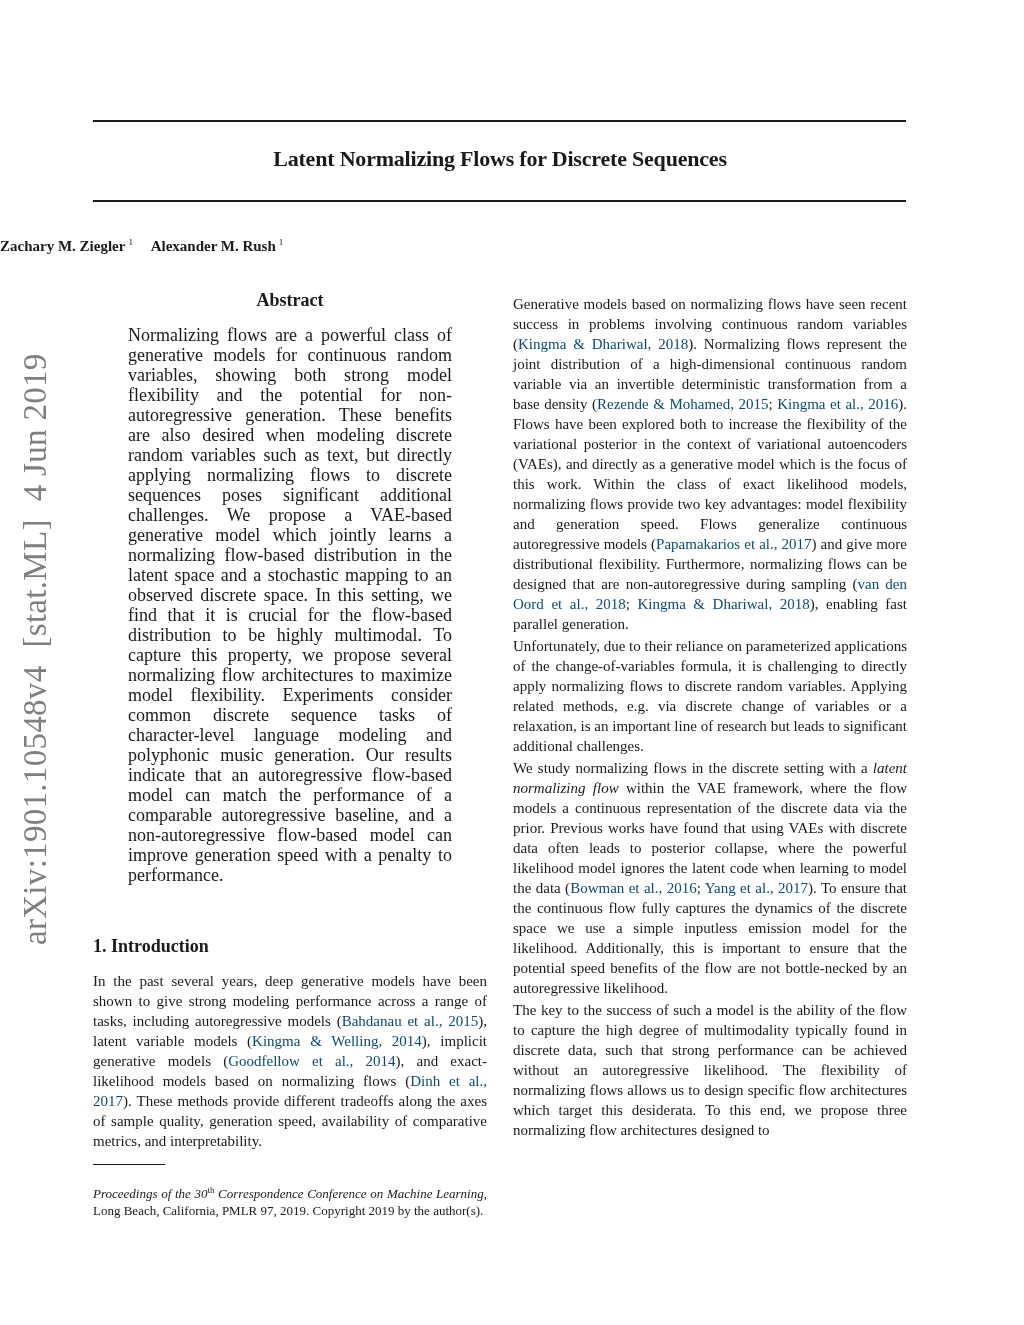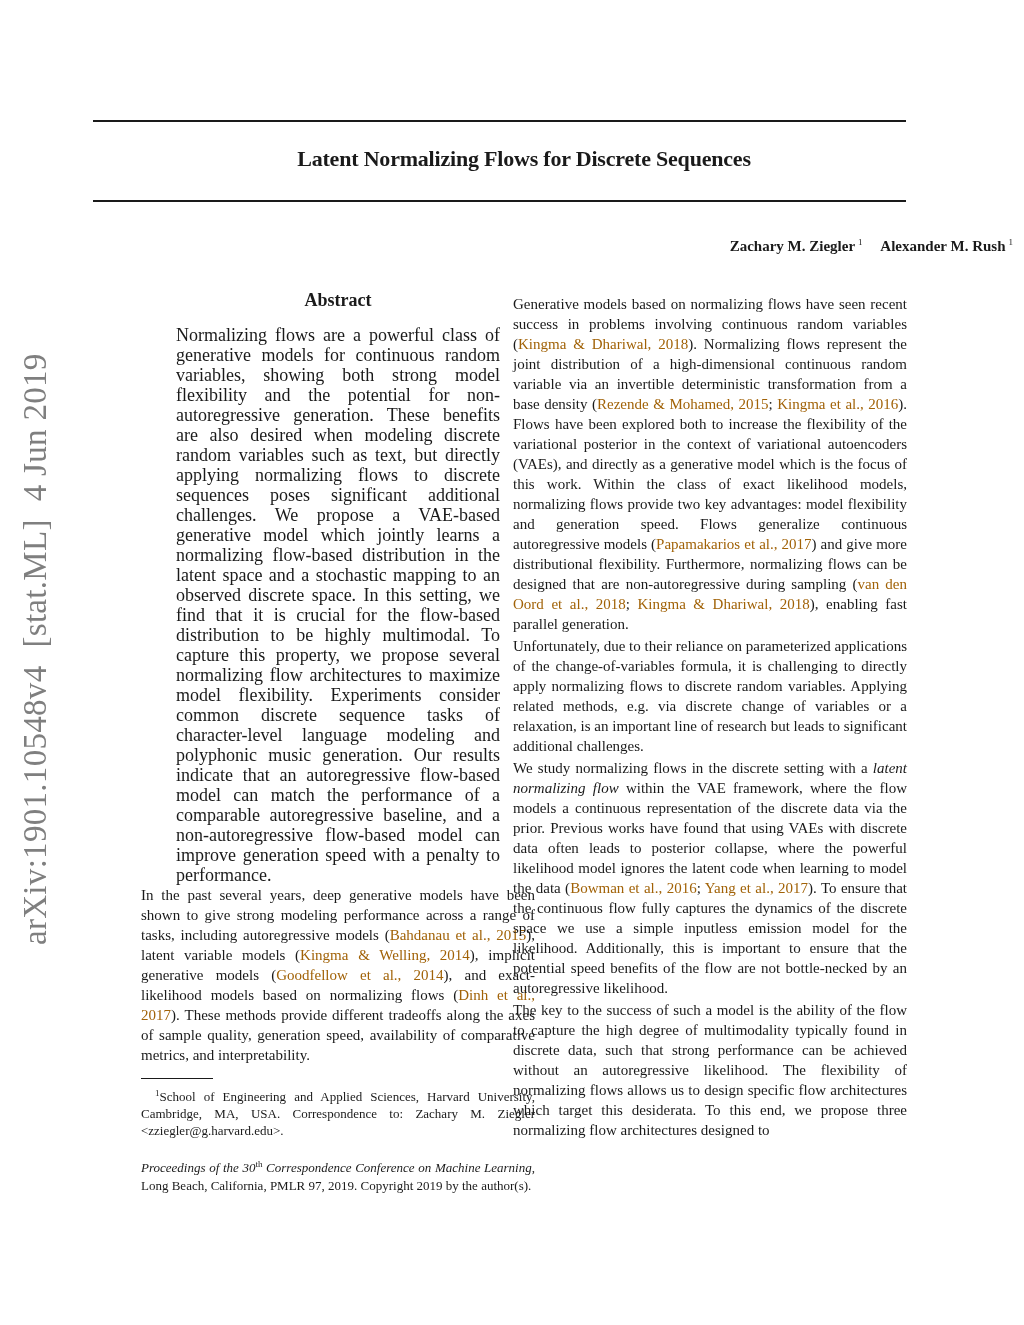--- a/index.html
+++ b/index.html
@@ -2,37 +2,37 @@
 <html><head>
 <meta charset="utf-8">
 <style>
   html, body { margin: 0; padding: 0; background: #ffffff; }
   body { width: 1024px; height: 1325px; position: relative; overflow: hidden;
          font-family: "Liberation Serif", "DejaVu Serif", serif; color: #1a1a1a; }
   .rule { position: absolute; left: 93px; width: 813px; height: 2px; background: #1a1a1a; }
   .rule.top { top: 120px; }
   .rule.bottom { top: 200px; }
   .title { position: absolute; top: 146px; left: 0; width: 1000px; text-align: center;
-           font-weight: bold; font-size: 22px; letter-spacing: -0.2px; padding-left: 24px; }
-  .authors { position: absolute; top: 237px; left: 0; width: 1000px; text-align: right;
-             font-weight: bold; font-size: 15px; margin-left: 13px; }
+           font-weight: bold; font-size: 22px; letter-spacing: -0.2px; }
+  .authors { position: absolute; top: 237px; left: 0; width: 1000px; text-align: left;
+             font-weight: bold; font-size: 15px; }
   .authors sup { font-weight: normal; font-size: 9px; vertical-align: 6px; margin-left: 3px; }
   .author + .author { margin-left: 14px; }
   .arxiv { position: absolute; left: 17px; top: 945px; transform-origin: 0 0; transform: rotate(-90deg);
            font-size: 33px; color: #7f7f7f; white-space: nowrap; letter-spacing: 0.3px; }
   .arxiv span + span { margin-left: 18px; }
 
-  .col-left { position: absolute; left: 93px; top: 290px; width: 394px; margin-left: 48px; }
+  .col-left { position: absolute; left: 93px; top: 290px; width: 394px; }
   .col-right { position: absolute; left: 513px; top: 294px; width: 394px; }
   .abstract-heading { text-align: center; font-weight: bold; font-size: 18px; margin: 0 0 14px 0; }
   .abstract-body { margin: 0 35px 0 35px; font-size: 18px; line-height: 20px; text-align: justify; hyphens: manual; }
   .section-heading { font-weight: bold; font-size: 18px; margin: 51px 0 14px 0; }
   p { margin: 0; font-size: 15px; line-height: 20px; text-align: justify; }
   .col-right p + p { margin-top: 2px; }
-  .cite { color: #a16207; }
+  .cite { color: #0c4a6e; }
   .fn-rule { width: 72px; height: 1px; background: #1a1a1a; margin: 8px 0 6px 0; }
   .footnote { font-size: 13px; line-height: 17px; text-align: justify; text-indent: 14px; }
   .footnote sup { font-size: 9px; }
   .proceedings { font-size: 13px; line-height: 17px; text-align: justify; margin-top: 17px; }
   .proceedings sup { font-size: 9px; }
   em { font-style: italic; }
 </style>
 </head>
 <body>
 
@@ -46,24 +46,24 @@
 </div>
 
 <div class="arxiv">
   <span>arXiv:1901.10548v4</span><span>[stat.ML]</span><span>4 Jun 2019</span>
 </div>
 
 <div class="col-left">
   <h2 class="abstract-heading">Abstract</h2>
   <p class="abstract-body">Normalizing flows are a powerful class of generative models for continuous random variables, showing both strong model flexibility and the potential for non-autoregressive generation. These benefits are also desired when modeling discrete random variables such as text, but directly applying normalizing flows to discrete sequences poses significant additional challenges. We propose a VAE-based generative model which jointly learns a normalizing flow-based distribution in the latent space and a stochastic mapping to an observed discrete space. In this setting, we find that it is crucial for the flow-based distribution to be highly multimodal. To capture this property, we propose several normalizing flow architectures to maximize model flexibility. Experiments consider common discrete sequence tasks of character-level language modeling and polyphonic music generation. Our results indicate that an autoregressive flow-based model can match the performance of a comparable autoregressive baseline, and a non-autoregressive flow-based model can improve generation speed with a penalty to performance.</p>
 
+  <h2 class="section-heading">1. Introduction</h2>
   <p><span>In the past several years, deep generative models have been shown to give strong modeling performance across a range of tasks, including autoregressive models (</span><a class="cite">Bahdanau et al., 2015</a><span>), latent variable models (</span><a class="cite">Kingma &amp; Welling, 2014</a><span>), implicit generative models (</span><a class="cite">Goodfellow et al., 2014</a><span>), and exact-likelihood models based on normalizing flows (</span><a class="cite">Dinh et al., 2017</a><span>). These methods provide different tradeoffs along the axes of sample quality, generation speed, availability of comparative metrics, and interpretability.</span></p>
 
   <div class="fn-rule" style="margin-top:13px"></div>
-  <p class="footnote"><sup>1</sup><span>School of Engineering and Applied Sciences, Harvard University, Cambridge, MA, USA. Correspondence to: Zachary M. Ziegler &lt;zziegler@g.harvard.edu&gt;.</span></p>
 
   <p class="proceedings"><em>Proceedings of the 30</em><sup>th</sup><em> Correspondence Conference on Machine Learning</em><span>, Long Beach, California, PMLR 97, 2019. Copyright 2019 by the author(s).</span></p>
 </div>
 
 <div class="col-right">
   <p><span>Generative models based on normalizing flows have seen recent success in problems involving continuous random variables (</span><a class="cite">Kingma &amp; Dhariwal, 2018</a><span>). Normalizing flows represent the joint distribution of a high-dimensional continuous random variable via an invertible deterministic transformation from a base density (</span><a class="cite">Rezende &amp; Mohamed, 2015</a><span>; </span><a class="cite">Kingma et al., 2016</a><span>). Flows have been explored both to increase the flexibility of the variational posterior in the context of variational autoencoders (VAEs), and directly as a generative model which is the focus of this work. Within the class of exact likelihood models, normalizing flows provide two key advantages: model flexibility and generation speed. Flows generalize continuous autoregressive models (</span><a class="cite">Papamakarios et al., 2017</a><span>) and give more distributional flexibility. Furthermore, normalizing flows can be designed that are non-autoregressive during sampling (</span><a class="cite">van den Oord et al., 2018</a><span>; </span><a class="cite">Kingma &amp; Dhariwal, 2018</a><span>), enabling fast parallel generation.</span></p>
 
   <p>Unfortunately, due to their reliance on parameterized applications of the change-of-variables formula, it is challenging to directly apply normalizing flows to discrete random variables. Applying related methods, e.g. via discrete change of variables or a relaxation, is an important line of research but leads to significant additional challenges.</p>
 
   <p><span>We study normalizing flows in the discrete setting with a </span><em>latent normalizing flow</em><span> within the VAE framework, where the flow models a continuous representation of the discrete data via the prior. Previous works have found that using VAEs with discrete data often leads to posterior collapse, where the powerful likelihood model ignores the latent code when learning to model the data (</span><a class="cite">Bowman et al., 2016</a><span>; </span><a class="cite">Yang et al., 2017</a><span>). To ensure that the continuous flow fully captures the dynamics of the discrete space we use a simple inputless emission model for the likelihood. Additionally, this is important to ensure that the potential speed benefits of the flow are not bottle-necked by an autoregressive likelihood.</span></p>

